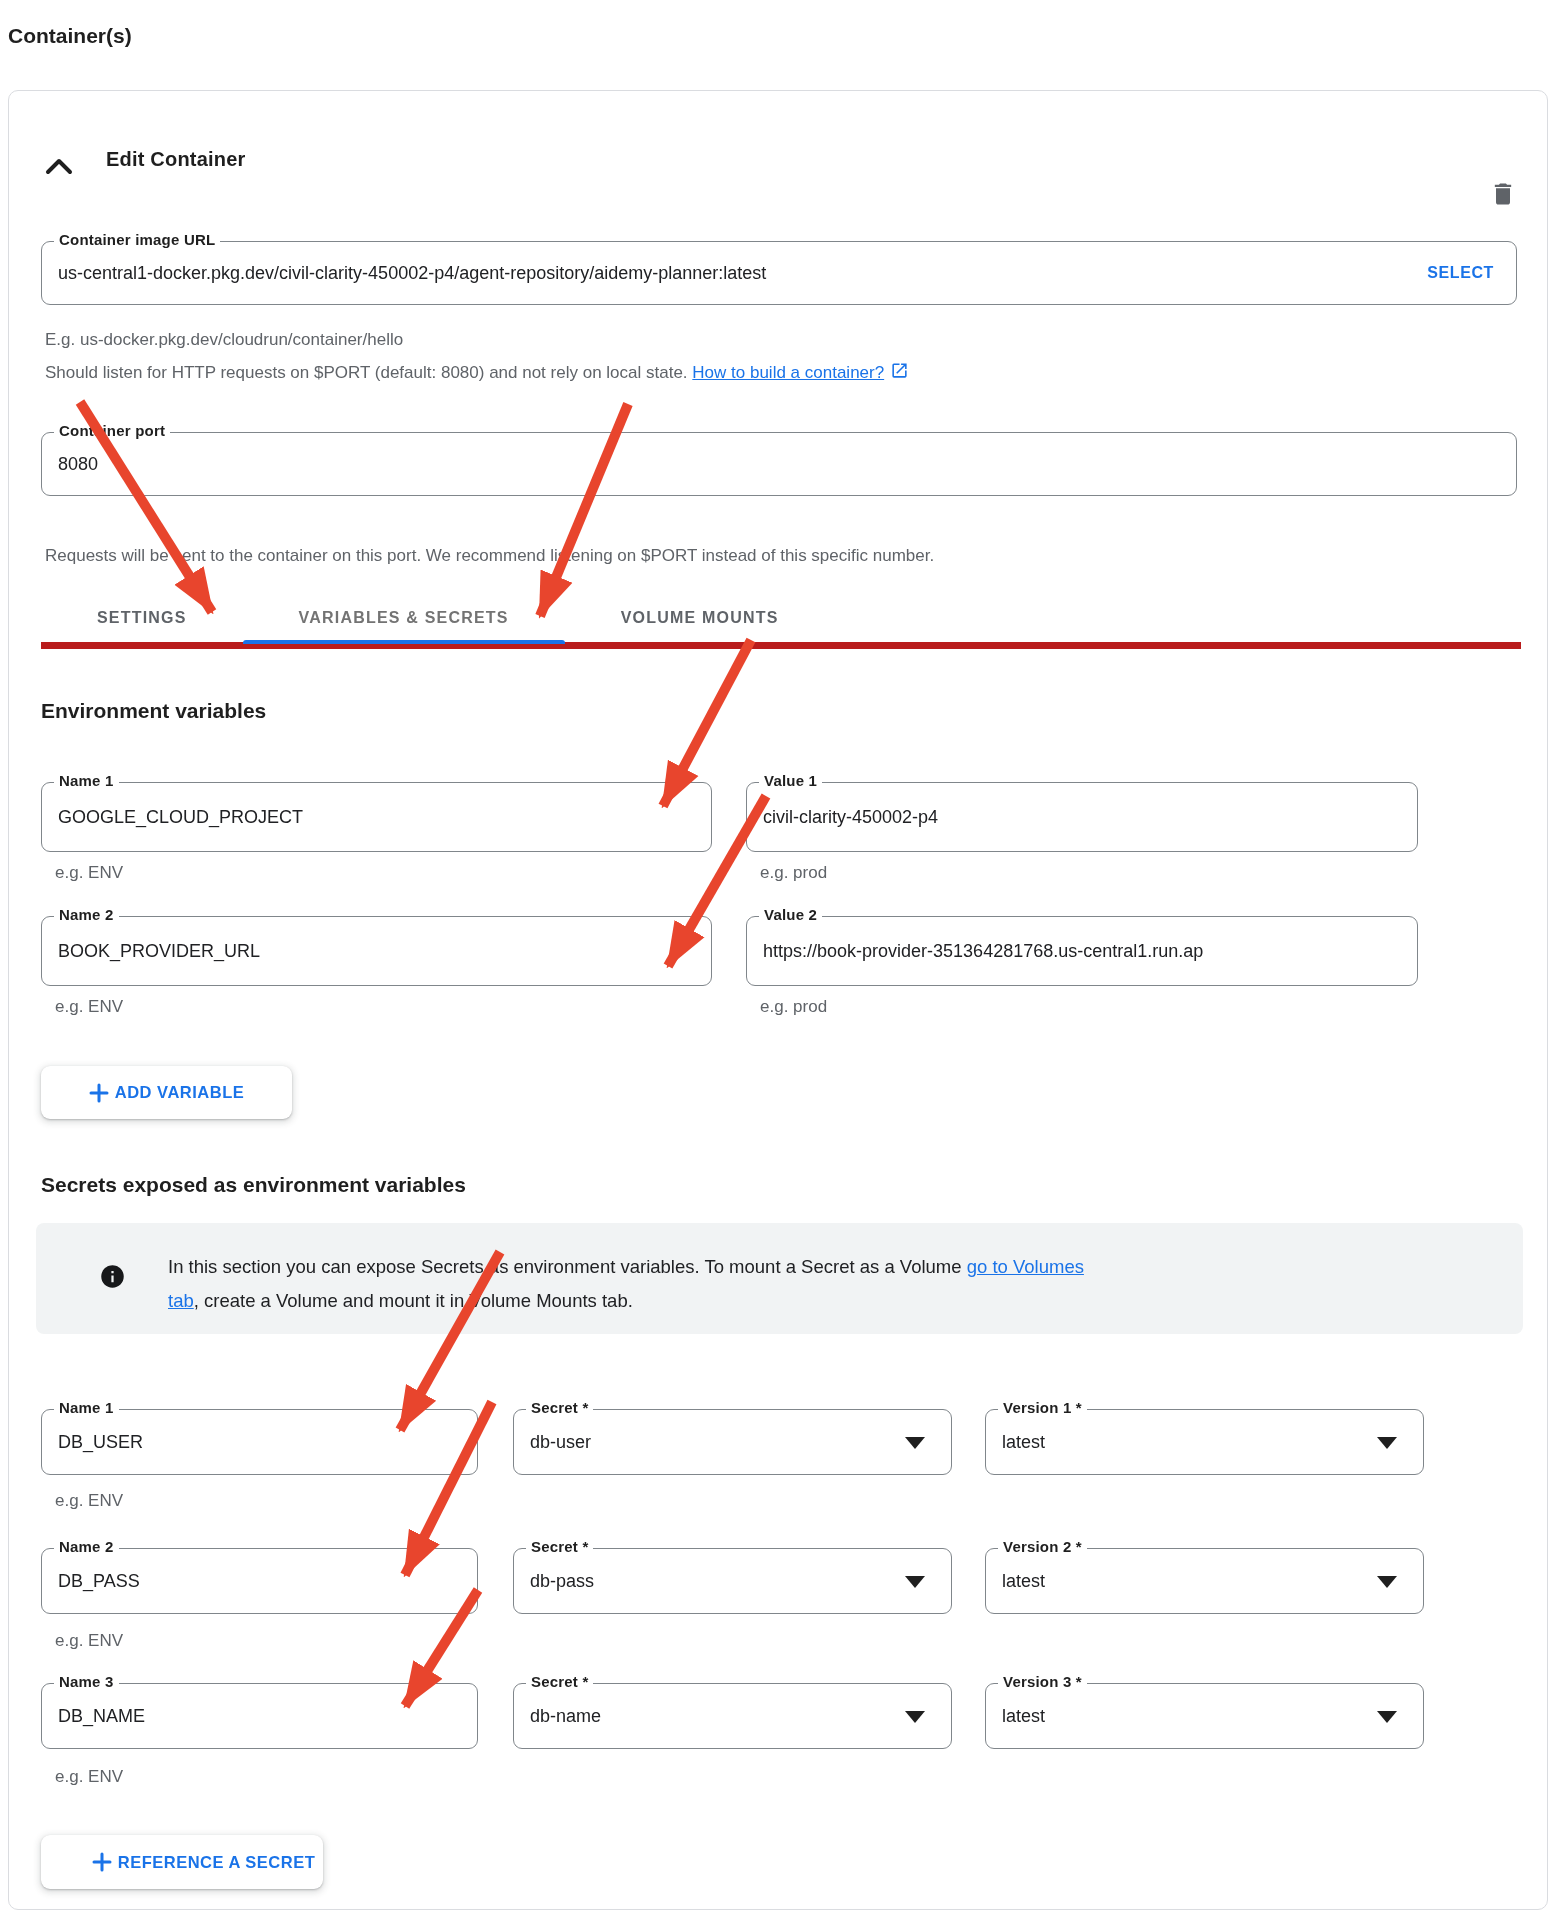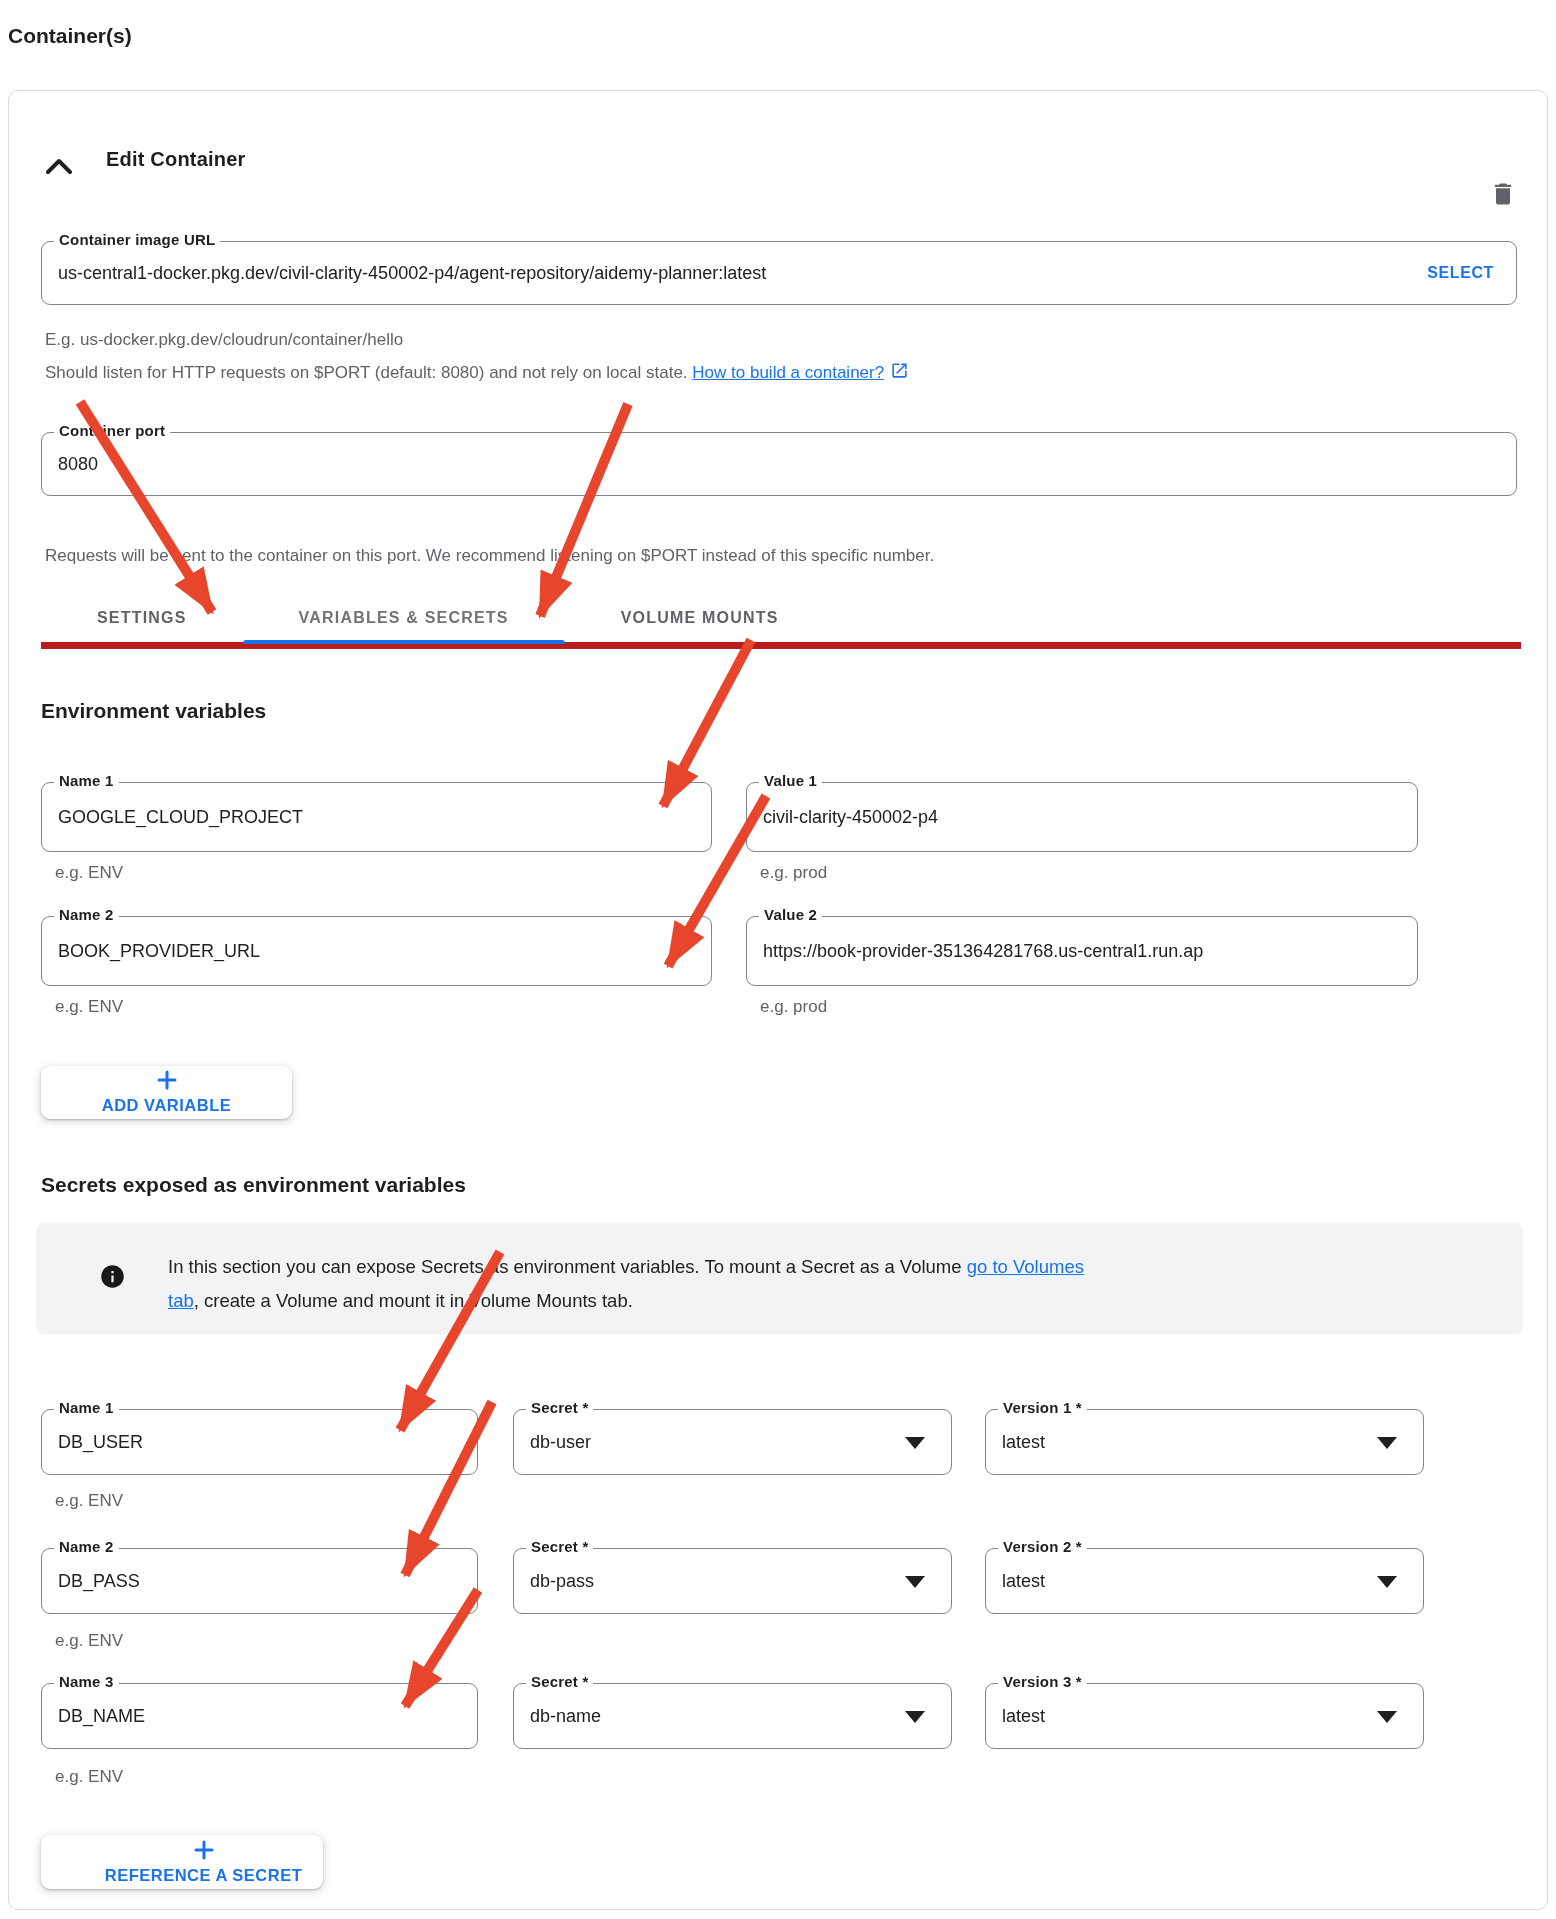--- a/index.html
+++ b/index.html
@@ -66,21 +66,21 @@
   .env-value-2 { top: 825px; left: 737px; width: 672px; height: 70px; }
   .env-helper-row-2 { top: 906px; }
   .helper-row { position: absolute; left: 0; width: 100%; height: 20px; }
   .helper-name { position: absolute; left: 46px; }
   .helper-value { position: absolute; left: 751px; }
   
   .raised {
     position: absolute; background: #fff; border: none; border-radius: 9px; cursor: pointer;
     box-shadow: 0 1px 2px rgba(60,64,67,.30), 0 2px 6px 2px rgba(60,64,67,.15);
     color: #1a73e8; font-family: inherit; font-size: 16.5px; font-weight: 600; letter-spacing: .5px;
-    display: flex; align-items: center; justify-content: center; gap: 6px; white-space: nowrap; flex-direction: column;
+    display: flex; align-items: center; justify-content: center; gap: 6px; white-space: nowrap;
   }
   .add-var-btn { top: 975px; left: 32px; width: 251px; height: 53px; }
   .ref-secret-btn { top: 1744px; left: 32px; width: 282px; height: 54px; padding-left: 43px; }
   
   .banner { position: absolute; top: 1132px; left: 27px; width: 1487px; height: 111px; background: #f1f3f4; border-radius: 8px; }
   .banner-icon { position: absolute; left: 63px; top: 40px; }
   .banner-text { position: absolute; left: 132px; top: 27px; font-size: 18.5px; line-height: 34px; color: #202124; }
   
   .sec-name { left: 32px; width: 437px; height: 66px; }
   .sec-secret { left: 504px; width: 439px; height: 66px; }

